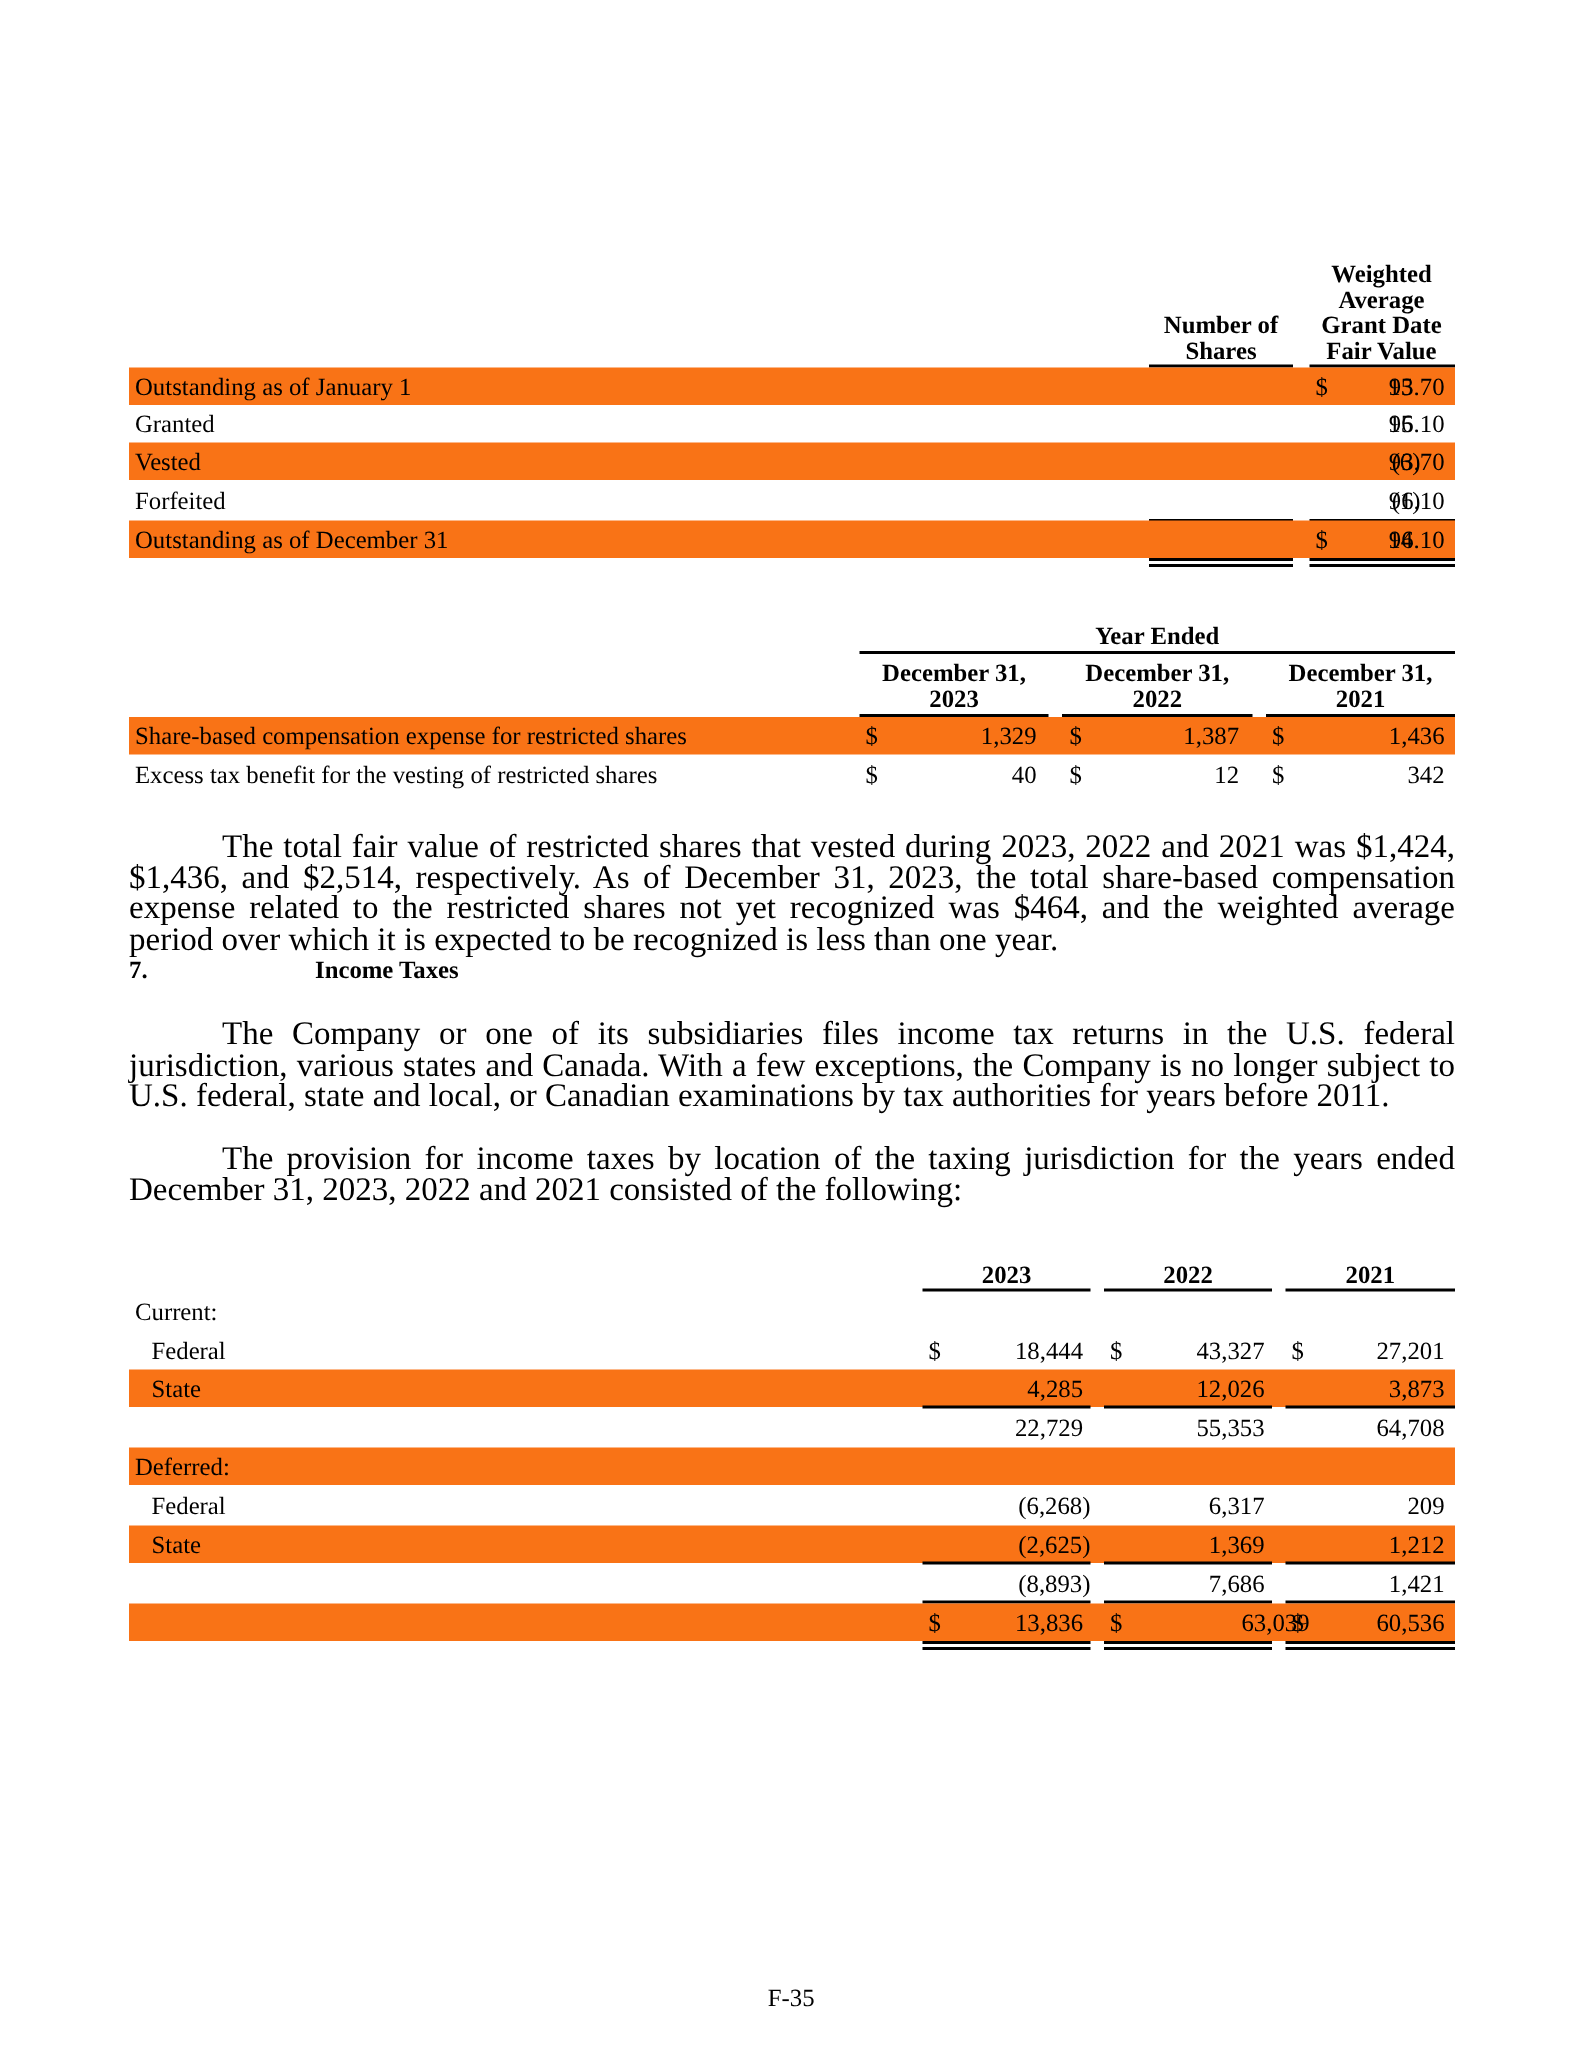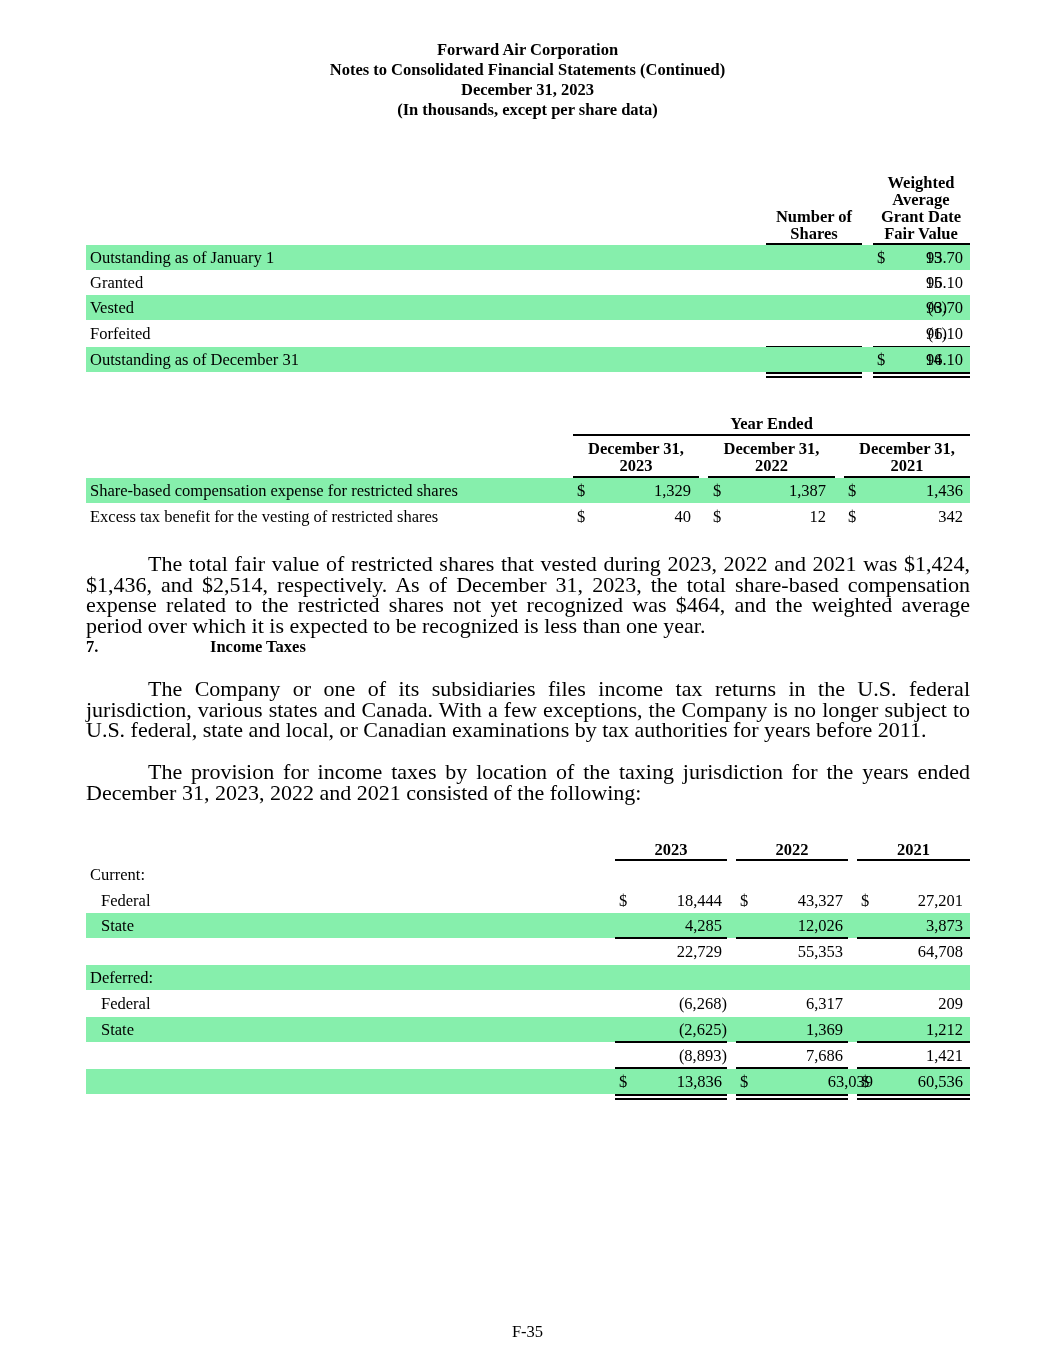--- a/index.html
+++ b/index.html
@@ -6,43 +6,37 @@
     body {
       width: 1055px; height: 1365px; position: relative;
       font-family: "Liberation Serif", "DejaVu Serif", serif;
       color: #000; font-size: 16.5px;
     }
     .page { position: absolute; left: 0; top: 0; width: 1055px; height: 1365px; }
     .header { position: absolute; top: 40px; left: 0; width: 1055px; text-align: center; font-weight: bold; line-height: 20px; font-size: 16.5px; }
     .abs { position: absolute; }
     .para { position: absolute; left: 86px; width: 884px; line-height: 20.7px; text-align: justify; font-size: 22px; }
     .indent { text-indent: 62px; }
-    .shade { background: #86efac; }
+    .shade { background: #f97316; }
     .row { position: absolute; left: 86px; width: 884px; height: 25px; }
     .cell { position: absolute; top: 0; height: 25px; line-height: 25px; }
     .label { left: 4px; white-space: nowrap; }
     .num { text-align: right; }
     .dollar { text-align: left; }
     .hdr { font-weight: bold; text-align: center; position: absolute; line-height: 17px; }
     .rule { position: absolute; height: 0; border-top: 2px solid #000; }
     .dbl { position: absolute; height: 2px; border-top: 2px solid #000; border-bottom: 2px solid #000; }
     .footer { position: absolute; top: 1322px; left: 0; width: 1055px; text-align: center; }
     .section { position: absolute; top: 637px; font-weight: bold; }
   </style>
 </head>
 <body>
 
 <div class="page">
 
-  <div class="header">
-    <div>Forward Air Corporation</div>
-    <div>Notes to Consolidated Financial Statements (Continued)</div>
-    <div>December 31, 2023</div>
-    <div>(In thousands, except per share data)</div>
-  </div>
 
 
   <div>
     <div class="hdr" style="left:766px; top:208px; width:96px;">
       <div>Number of</div>
       <div>Shares</div>
     </div>
     <div class="hdr" style="left:873px; top:174px; width:96px;">
       <div>Weighted</div>
       <div>Average</div>

